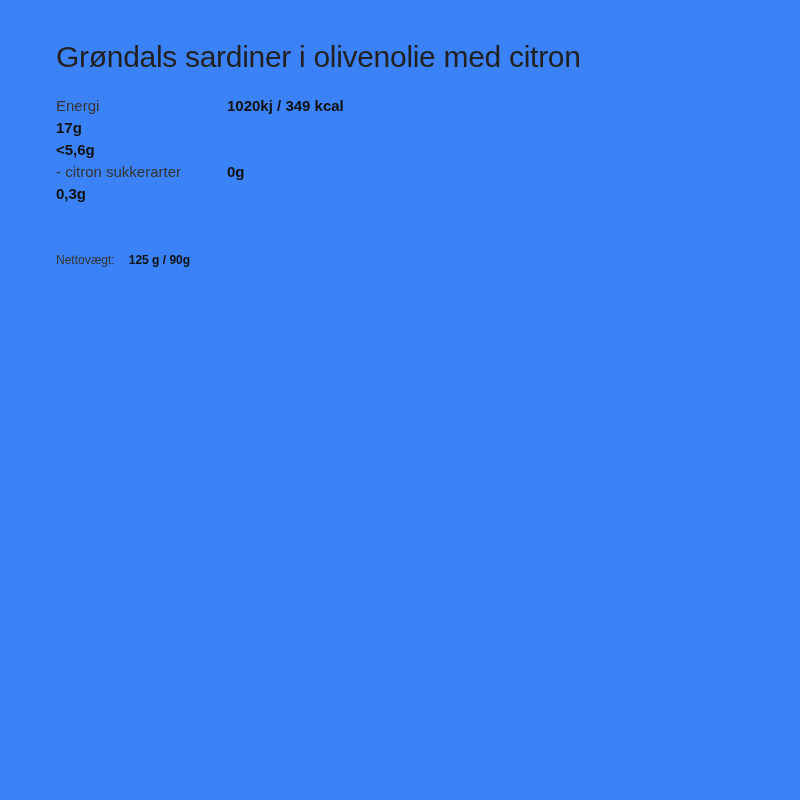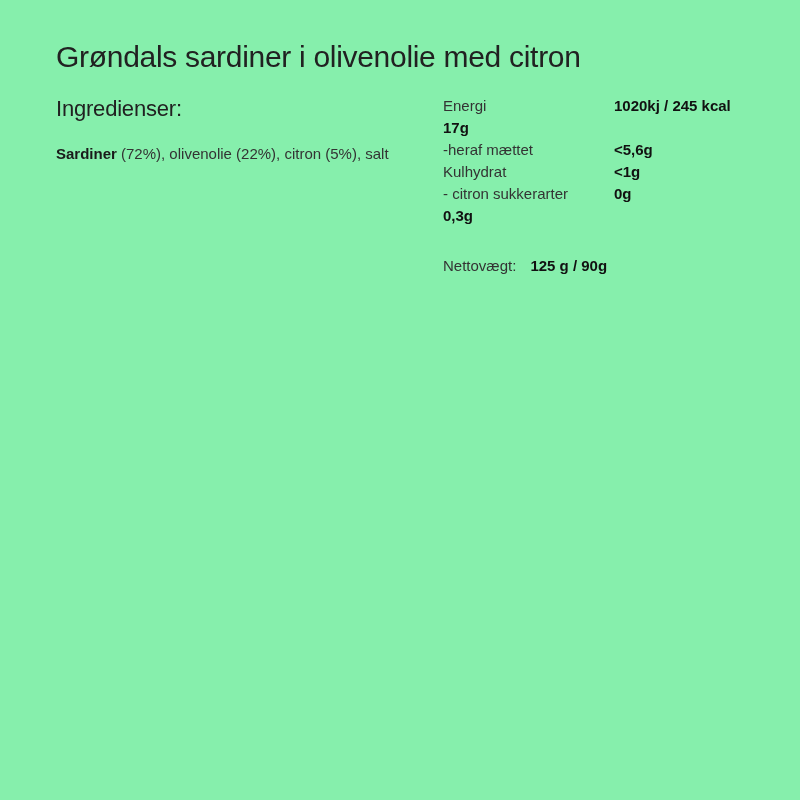--- a/index.html
+++ b/index.html
@@ -12,21 +12,21 @@
     height: 800px;
     overflow: hidden;
     font-family: "Liberation Sans", sans-serif;
     color: #333333;
   }
   .page {
     box-sizing: border-box;
     width: 800px;
     height: 800px;
     padding: 40px 56px 0 56px;
-    background: #86efac;
+    background: #3b82f6;
   }
   .product-title {
     margin: 0;
     font-size: 30px;
     font-weight: 400;
     line-height: 1.1;
     letter-spacing: -0.3px;
     color: #212121;
     white-space: nowrap;
   }
@@ -74,64 +74,55 @@
     flex: none;
     width: 144px;
     color: #333333;
   }
   .nutrition-value {
     font-weight: 700;
     color: #111111;
     white-space: nowrap;
   }
   .net-weight-row {
-    margin-top: 28px;
-    font-size: 15px;
+    margin-top: 44px;
+    font-size: 12px;
     line-height: 22px;
   }
   .net-weight-label {
     color: #333333;
   }
   .net-weight-value {
     font-weight: 700;
     color: #111111;
     margin-left: 14px;
   }
 </style>
 </head>
 <body>
 
 <div class="page">
 
   <h1 class="product-title">Grøndals sardiner i olivenolie med citron</h1>
 
   <div class="columns">
 
-    <div class="col-left">
-      <h2 class="section-heading">Ingredienser:</h2>
-      <p class="ingredients-text"><span class="lead-bold">Sardiner</span><span> (72%), olivenolie (22%), citron (5%), salt</span></p>
-    </div>
 
     <div class="col-right">
 
       <div class="nutrition-table">
         <div class="nutrition-row">
           <span class="nutrition-label">Energi</span>
-          <span class="nutrition-value">1020kj / 245 kcal</span>
+          <span class="nutrition-value">1020kj / 349 kcal</span>
         </div>
         <div class="nutrition-row">
           <span class="nutrition-value">17g</span>
         </div>
         <div class="nutrition-row">
-          <span class="nutrition-label">-heraf mættet</span>
           <span class="nutrition-value">&lt;5,6g</span>
-        </div>
-        <div class="nutrition-row">
-          <span class="nutrition-label">Kulhydrat</span>
-          <span class="nutrition-value">&lt;1g</span>
         </div>
         <div class="nutrition-row">
           <span class="nutrition-label">- citron sukkerarter</span>
           <span class="nutrition-value">0g</span>
         </div>
         <div class="nutrition-row">
           <span class="nutrition-value">0,3g</span>
         </div>
       </div>
 

